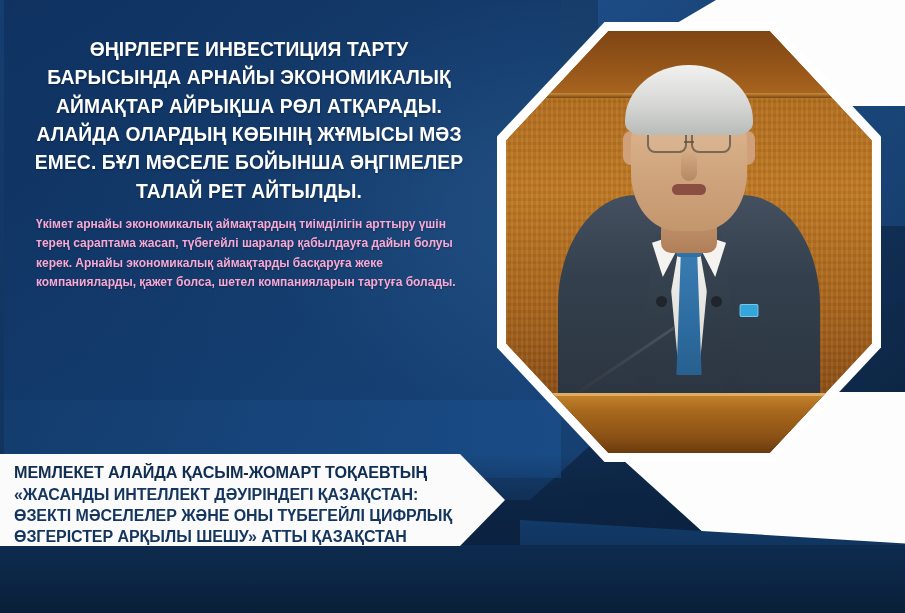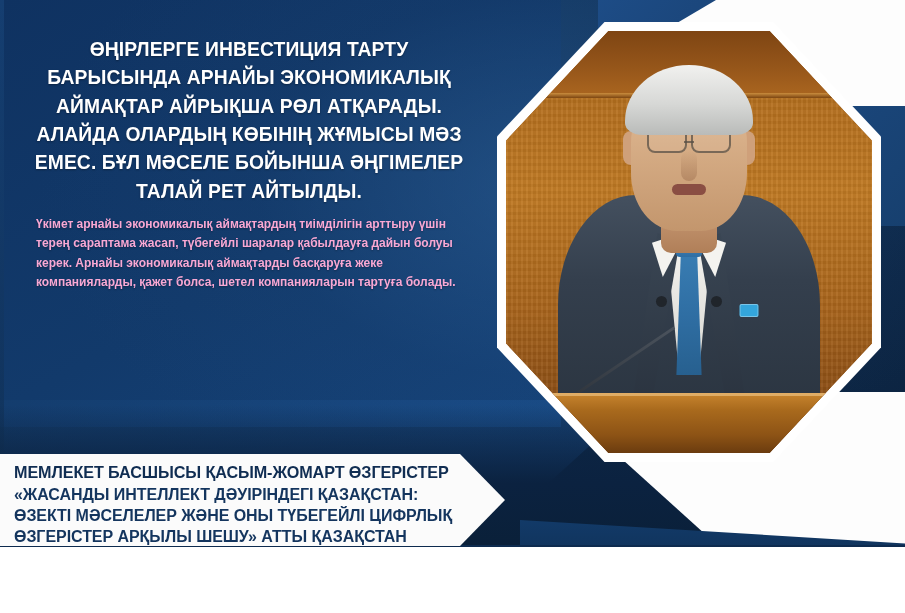--- a/index.html
+++ b/index.html
@@ -3,21 +3,21 @@
 <meta charset="utf-8">
 <style>
   html, body {
     margin: 0;
     padding: 0;
     background: #ffffff;
   }
   #poster {
     position: relative;
     width: 905px;
-    height: 547px;
+    height: 613px;
     overflow: hidden;
     font-family: "Liberation Sans", "DejaVu Sans", sans-serif;
     background: #0d2a4d;
   }
 
   
   .bg-base {
     position: absolute;
     inset: 0;
     background: linear-gradient(160deg, #18416f 0%, #123congress 0%, #102f56 42%, #0b2342 100%);
@@ -457,18 +457,18 @@
       </div>
     </div>
   </div>
 
   <div class="headline">ӨҢІРЛЕРГЕ ИНВЕСТИЦИЯ ТАРТУ БАРЫСЫНДА АРНАЙЫ ЭКОНОМИКАЛЫҚ АЙМАҚТАР АЙРЫҚША РӨЛ АТҚАРАДЫ. АЛАЙДА ОЛАРДЫҢ КӨБІНІҢ ЖҰМЫСЫ МӘЗ ЕМЕС. БҰЛ МӘСЕЛЕ БОЙЫНША ӘҢГІМЕЛЕР ТАЛАЙ РЕТ АЙТЫЛДЫ.</div>
 
   <div class="subtext">Үкімет арнайы экономикалық аймақтардың тиімділігін арттыру үшін терең сараптама жасап, түбегейлі шаралар қабылдауға дайын болуы керек. Арнайы экономикалық аймақтарды басқаруға жеке компанияларды, қажет болса, шетел компанияларын тартуға болады.</div>
 
   <div class="banner">
     <div class="banner-inner">
-      <div class="banner-title">МЕМЛЕКЕТ БАСШЫСЫ ҚАСЫМ-ЖОМАРТ ӨЗГЕРІСТЕР</div>
+      <div class="banner-title">МЕМЛЕКЕТ АЛАЙДА ҚАСЫМ-ЖОМАРТ ТОҚАЕВТЫҢ</div>
       <div class="banner-sub">«ЖАСАНДЫ ИНТЕЛЛЕКТ ДӘУІРІНДЕГІ ҚАЗАҚСТАН: ӨЗЕКТІ МӘСЕЛЕЛЕР ЖӘНЕ ОНЫ ТҮБЕГЕЙЛІ ЦИФРЛЫҚ ӨЗГЕРІСТЕР АРҚЫЛЫ ШЕШУ» АТТЫ ҚАЗАҚСТАН ХАЛҚЫНА ЖОЛДАУЫНАН</div>
     </div>
   </div>
 
 </div>
 
 </body></html>

